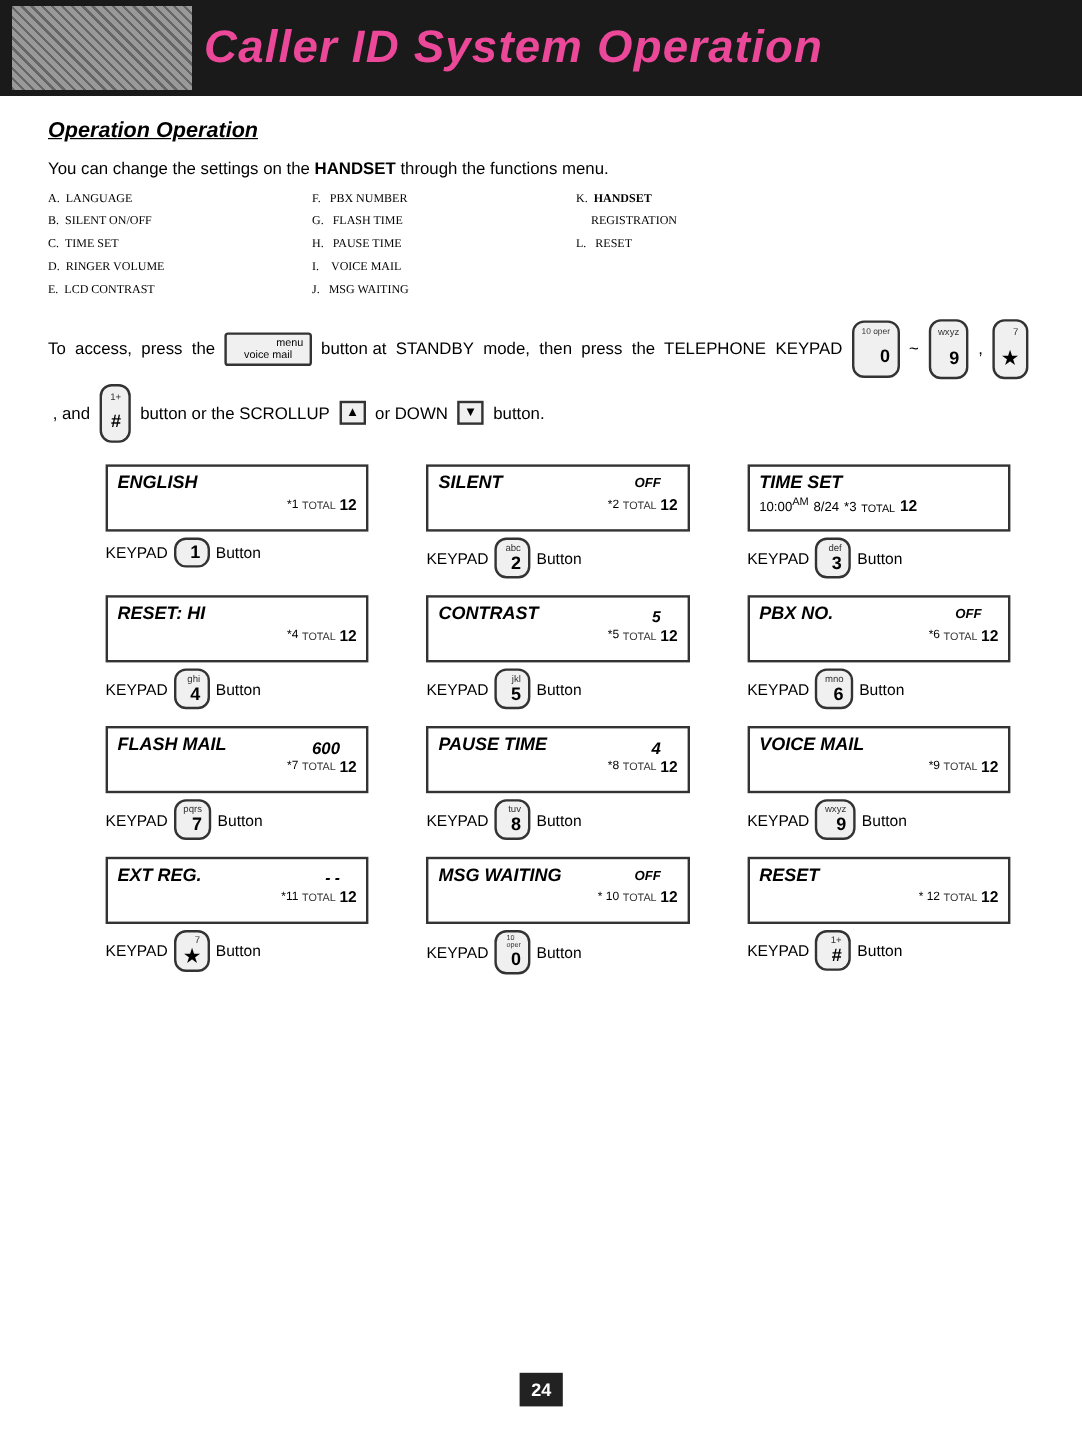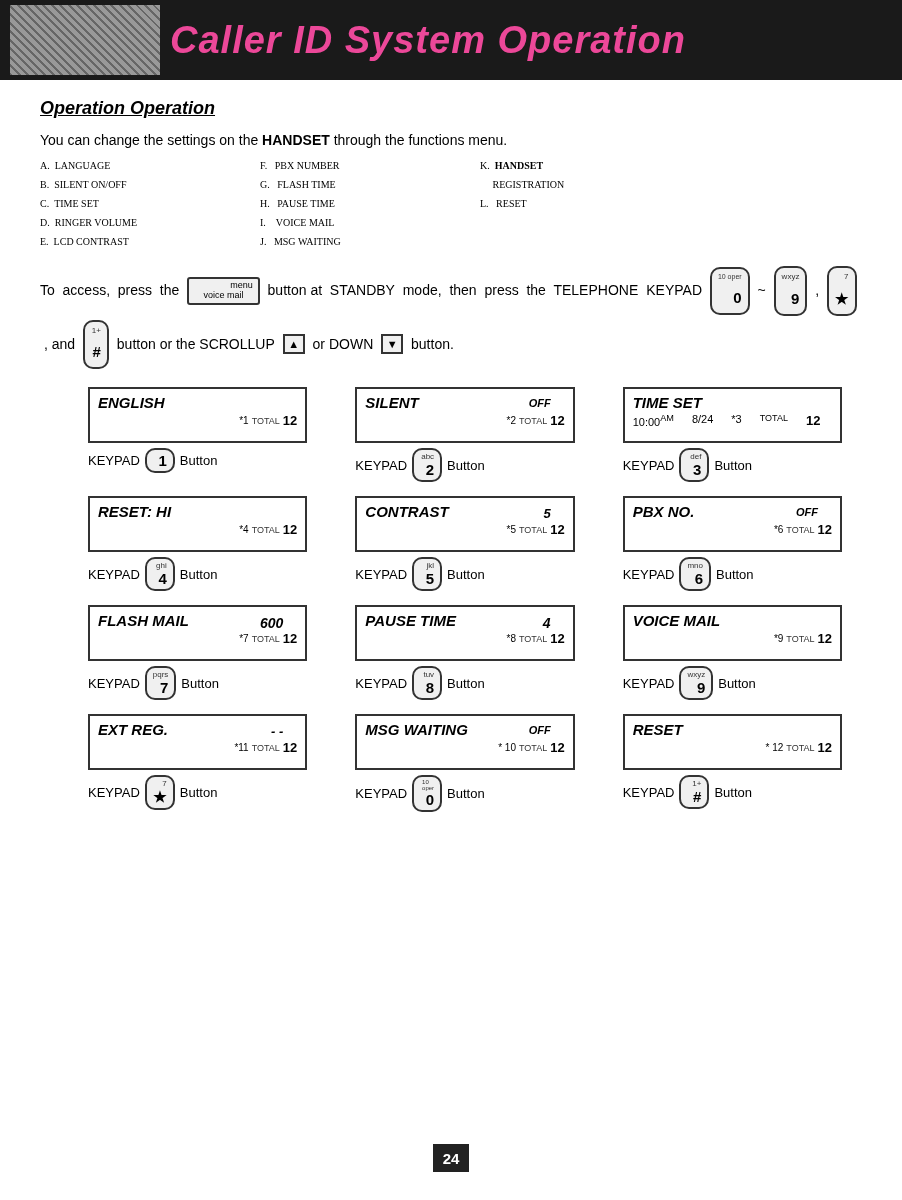--- a/index.html
+++ b/index.html
@@ -191,23 +191,23 @@
       font-weight: normal;
     }
     .keypad-btn .kb-main {
       font-size: 15px;
       font-weight: bold;
     }
 
     
     .card-display-timeset {
       display: flex;
-      align-items: flex-start;
+      align-items: flex-end;
       font-size: 11px;
-      gap: 18px;
+      gap: 4px;
       margin-top: 2px;
     }
 
     
     .page-num {
       position: absolute;
       bottom: 28px;
       left: 50%;
       transform: translateX(-50%);
       background: #222;

